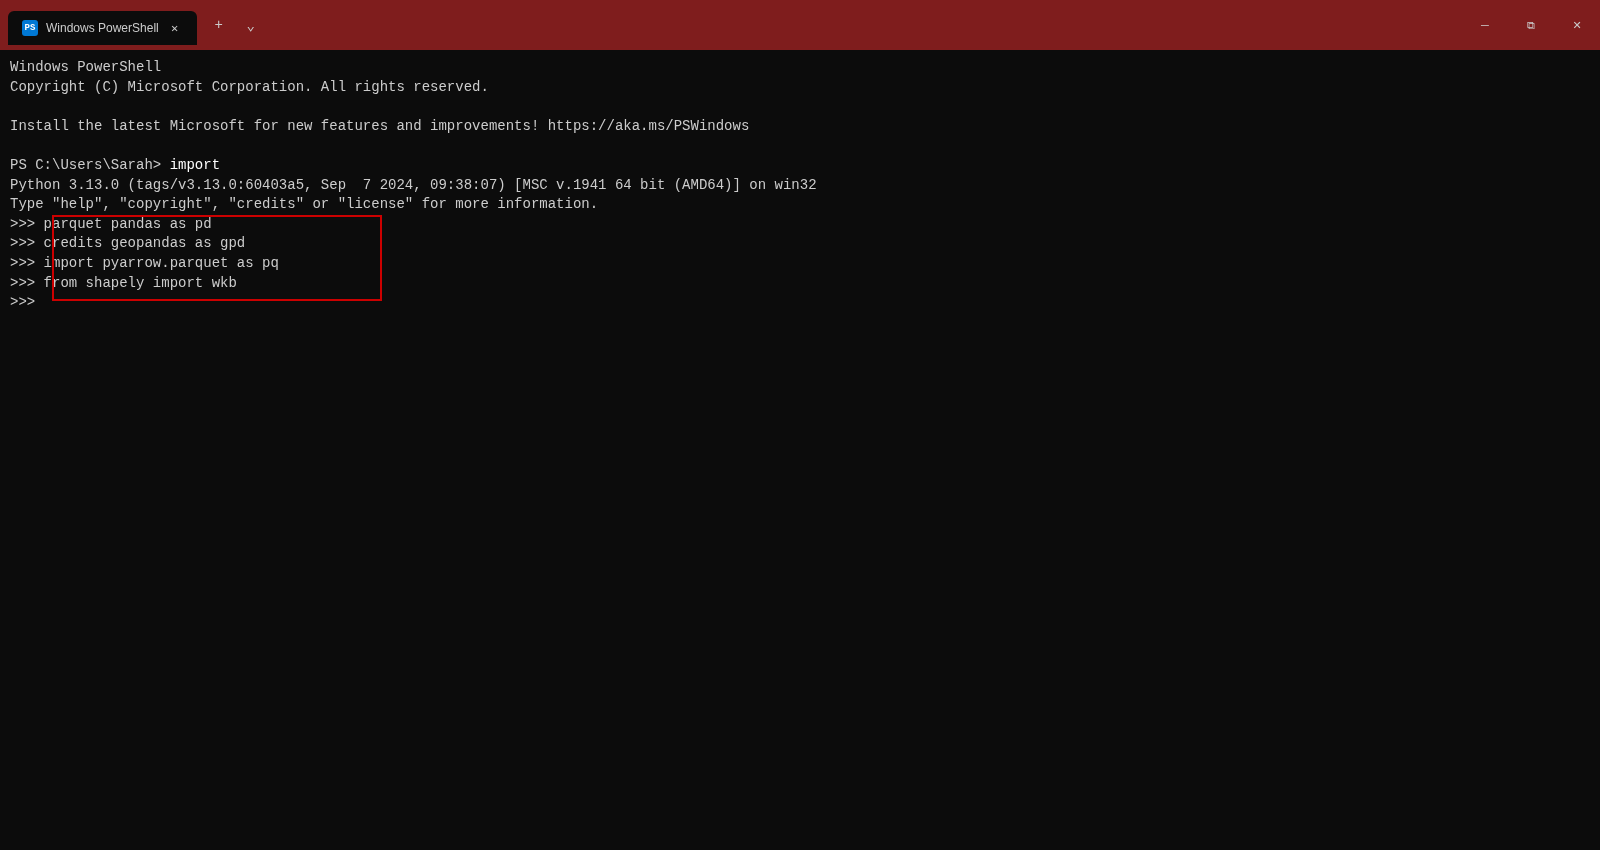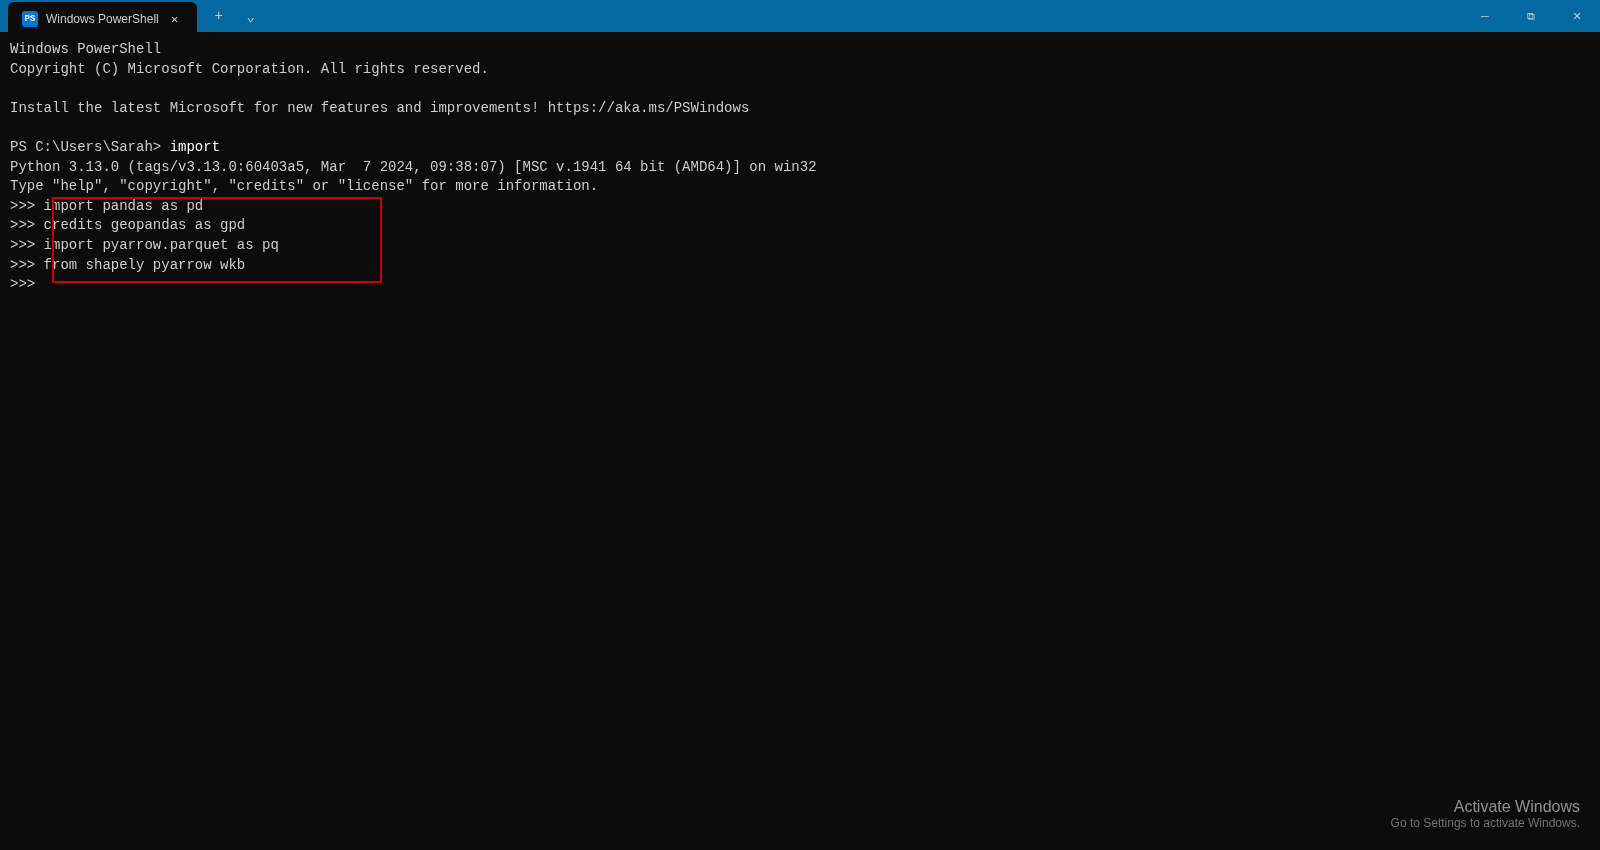--- a/index.html
+++ b/index.html
@@ -15,22 +15,22 @@
     .window {
       width: 100%;
       height: 100%;
       display: flex;
       flex-direction: column;
       background: #0c0c0c;
     }
 
     
     .title-bar {
-      height: 32px;
-      background: #0369a1;
+      height: 50px;
+      background: #7f1d1d;
       display: flex;
       flex-shrink: 0;
       position: relative;
     }
 
     .title-bar-left {
       display: flex;
       align-items: center;
       flex: 1;
       padding-left: 8px;
@@ -190,35 +190,31 @@
     </div>
   </div>
 
   <div class="terminal">
     <pre><span>Windows PowerShell</span>
 <span>Copyright (C) Microsoft Corporation. All rights reserved.</span>
 <span> </span>
 <span>Install the latest Microsoft for new features and improvements! https://aka.ms/PSWindows</span>
 <span> </span>
 <span><span>PS C:\Users\Sarah&gt; </span><span style="color:#ffffff;">import</span>
-</span><span>Python 3.13.0 (tags/v3.13.0:60403a5, Mar  7 2024, 09:38:07) [MSC v.1941 64 bit (AMD64)] on win32</span>
+</span><span>Python 3.13.0 (tags/v3.13.0:60403a5, Sep  7 2024, 09:38:07) [MSC v.1941 64 bit (AMD64)] on win32</span>
 <span>Type "help", "copyright", "credits" or "license" for more information.</span>
 </pre>
 
     <div style="position:relative;">
 
       <div class="highlight-box" style="top:0; left:42px; width:330px; height:86px; z-index:10;"></div>
 
-      <pre><span><span>&gt;&gt;&gt; </span><span>import pandas as pd</span>
+      <pre><span><span>&gt;&gt;&gt; </span><span>parquet pandas as pd</span>
 </span><span><span>&gt;&gt;&gt; </span><span>credits geopandas as gpd</span>
 </span><span><span>&gt;&gt;&gt; </span><span>import pyarrow.parquet as pq</span>
-</span><span><span>&gt;&gt;&gt; </span><span>from shapely pyarrow wkb</span>
+</span><span><span>&gt;&gt;&gt; </span><span>from shapely import wkb</span>
 </span><span><span>&gt;&gt;&gt; </span><span></span>
 </span></pre>
     </div>
 
-    <div class="activate-windows">
-      <div class="activate-title">Activate Windows</div>
-      <div class="activate-sub">Go to Settings to activate Windows.</div>
-    </div>
 
   </div>
 </div>
 
 </body></html>

